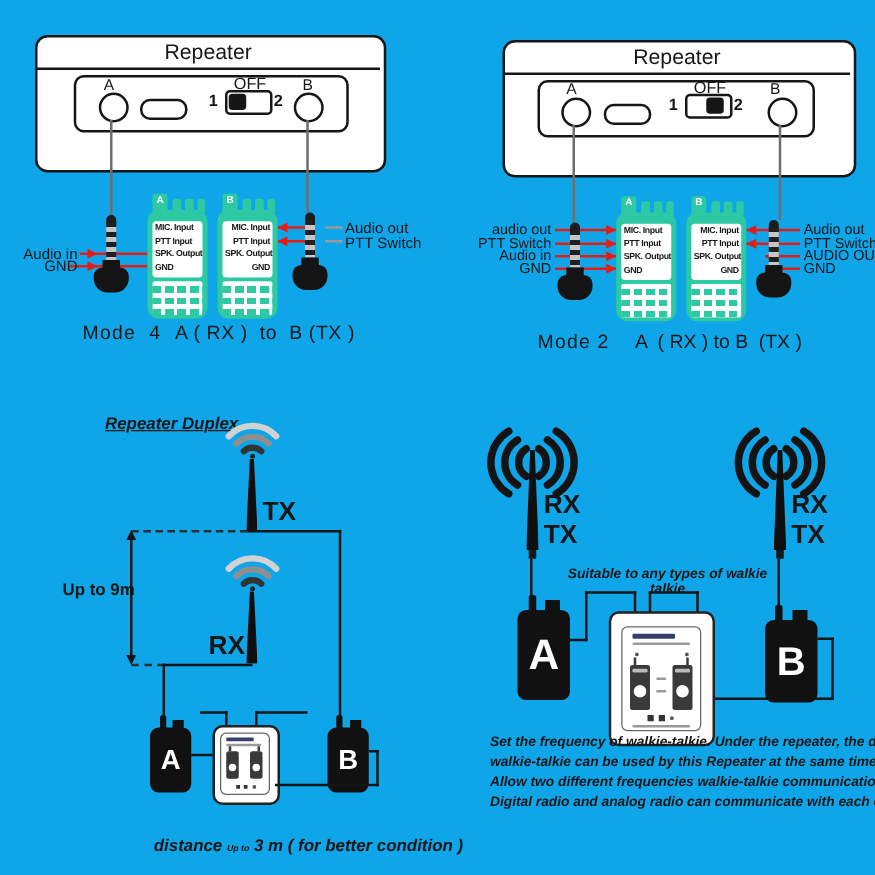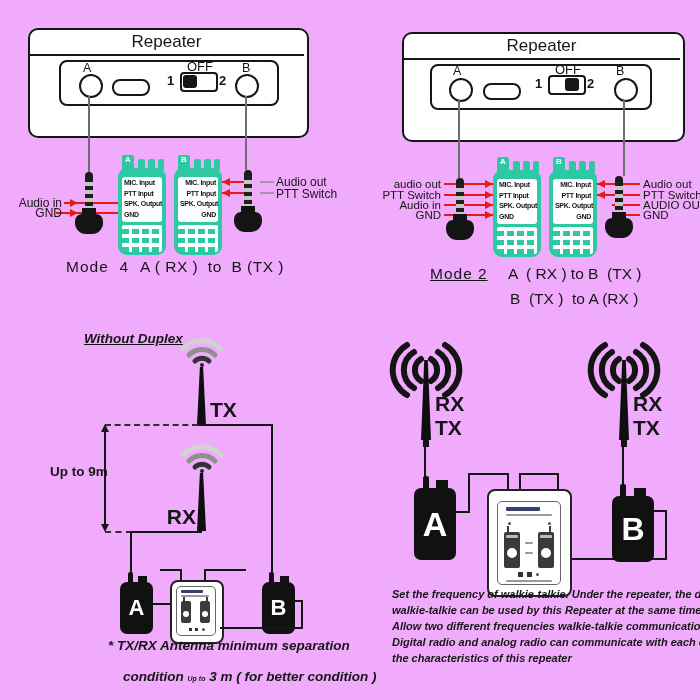--- a/index.html
+++ b/index.html
@@ -1,16 +1,16 @@
 <!DOCTYPE html>
 <html><head>
 <meta charset="utf-8">
 <style>
   html,body{margin:0;padding:0;background:#fff;}
-  #stage{position:relative;width:700px;height:700px;background:#f0abfc;overflow:hidden;
+  #stage{position:relative;width:700px;height:700px;background:#0ea5e9;overflow:hidden;
          font-family:"Liberation Sans",sans-serif;color:#161616;}
   .t{position:absolute;white-space:pre;}
   .ln{position:absolute;background:#161616;}
   .gln{position:absolute;background:#6e6e6e;}
   .red{position:absolute;background:#e51c15;}
   .grayln{position:absolute;background:#9a9a9a;}
   .dashh{position:absolute;border-top:2px dashed #2f2f2f;height:0;}
   .box{position:absolute;border:2px solid #161616;border-radius:10px;background:#fff;}
   .ibox{position:absolute;border:2px solid #161616;border-radius:8px;background:#fff;}
   .circ{position:absolute;border:2px solid #161616;border-radius:50%;background:#fff;}
@@ -224,25 +224,24 @@
     <div class="bod"></div>
     <div class="scr rb">
       <div class="pin">MIC. Input</div>
       <div class="pin">PTT Input</div>
       <div class="pin">SPK. Output</div>
       <div class="pin">GND</div>
     </div>
     <div class="pad"></div>
   </div>
 
-  <div class="t" style="left:430px;top:265px;font-size:15.5px;letter-spacing:1px;text-decoration:underline;">Mode 2</div>
+  <div class="t" style="left:430px;top:265px;font-size:15.5px;letter-spacing:1px;">Mode 2</div>
   <div class="t" style="left:508px;top:265px;font-size:15.5px;">A  ( RX ) to B  (TX )</div>
-  <div class="t" style="left:510px;top:290px;font-size:15.5px;">B  (TX )  to A (RX )</div>
-
-  <div class="t cap-bi" style="left:84px;top:331px;font-size:13.5px;text-decoration:underline;">Without Duplex</div>
+
+  <div class="t cap-bi" style="left:84px;top:331px;font-size:13.5px;text-decoration:underline;">Repeater Duplex</div>
 
   <svg style="position:absolute;left:176px;top:336px;" width="52" height="31" viewBox="0 0 52 31">
     <path d="M7 13 A26 26 0 0 1 45 13" stroke="#d2d2d2" stroke-width="5" fill="none" stroke-linecap="round"></path>
     <path d="M13 19 A18 18 0 0 1 39 19" stroke="#8f8f8f" stroke-width="5" fill="none" stroke-linecap="round"></path>
     <path d="M19 25 A10 10 0 0 1 33 25" stroke="#333333" stroke-width="5" fill="none" stroke-linecap="round"></path>
     <circle cx="26" cy="29" r="2" fill="#222"></circle>
   </svg>
   <div class="rod" style="left:197px;top:367px;width:9px;height:58px;"></div>
   <div class="t" style="left:210px;top:398px;font-size:21px;font-weight:bold;">TX</div>
 
@@ -300,23 +299,22 @@
   <div class="brad" style="left:262px;top:572px;width:33px;height:62px;">
     <div class="bant" style="left:7px;top:0;width:5px;height:12px;"></div>
     <div class="bknob" style="left:18px;top:4px;width:9px;height:8px;"></div>
     <div class="bbody" style="left:0;top:10px;width:33px;height:52px;font-size:22px;">B</div>
   </div>
   <div class="ln" style="left:153px;top:603px;width:17px;height:2px;"></div>
   <div class="ln" style="left:295px;top:600px;width:8px;height:2px;"></div>
   <div class="ln" style="left:301px;top:600px;width:2px;height:29px;"></div>
   <div class="ln" style="left:220px;top:627px;width:83px;height:2px;"></div>
 
-  <div class="t cap-bi" style="left:108px;top:638px;font-size:13.5px;">* TX/RX Antenna minimum separation</div>
   <div class="t cap-bi" style="left:108px;top:654px;font-size:13.5px;">
-    <span>condition</span><span> </span><span style="font-size:7px;">Up to</span><span> </span><span>3 m ( for better condition )</span>
+    <span>distance</span><span> </span><span style="font-size:7px;">Up to</span><span> </span><span>3 m ( for better condition )</span>
   </div>
 
   <svg style="position:absolute;left:378px;top:338px;" width="96" height="62" viewBox="0 0 96 62">
     <path d="M43 21 A13 13 0 0 0 43 43" stroke="#141414" stroke-width="6" fill="none" stroke-linecap="round"></path>
     <path d="M36 14 A21 21 0 0 0 36 50" stroke="#141414" stroke-width="6" fill="none" stroke-linecap="round"></path>
     <path d="M29 7  A29 29 0 0 0 29 57" stroke="#141414" stroke-width="6" fill="none" stroke-linecap="round"></path>
     <path d="M53 21 A13 13 0 0 1 53 43" stroke="#141414" stroke-width="6" fill="none" stroke-linecap="round"></path>
     <path d="M60 14 A21 21 0 0 1 60 50" stroke="#141414" stroke-width="6" fill="none" stroke-linecap="round"></path>
     <path d="M67 7  A29 29 0 0 1 67 57" stroke="#141414" stroke-width="6" fill="none" stroke-linecap="round"></path>
   </svg>
@@ -333,20 +331,21 @@
     <path d="M53 21 A13 13 0 0 1 53 43" stroke="#141414" stroke-width="6" fill="none" stroke-linecap="round"></path>
     <path d="M60 14 A21 21 0 0 1 60 50" stroke="#141414" stroke-width="6" fill="none" stroke-linecap="round"></path>
     <path d="M67 7  A29 29 0 0 1 67 57" stroke="#141414" stroke-width="6" fill="none" stroke-linecap="round"></path>
   </svg>
   <div class="rod" style="left:619px;top:360px;width:10px;height:80px;"></div>
   <div class="ln" style="left:621px;top:440px;width:6px;height:7px;"></div>
   <div class="t" style="left:633px;top:392px;font-size:21px;font-weight:bold;">RX</div>
   <div class="t" style="left:633px;top:416px;font-size:21px;font-weight:bold;">TX</div>
   <div class="ln" style="left:622px;top:447px;width:2px;height:42px;"></div>
 
+  <div class="t cap-bi" style="left:448px;top:453px;width:172px;text-align:center;font-size:11px;white-space:normal;">Suitable to any types of walkie talkie</div>
 
   <div class="ln" style="left:452px;top:511px;width:18px;height:2px;"></div>
   <div class="ln" style="left:468px;top:473px;width:2px;height:40px;"></div>
   <div class="ln" style="left:468px;top:473px;width:41px;height:2px;"></div>
   <div class="ln" style="left:507px;top:473px;width:2px;height:17px;"></div>
   <div class="ln" style="left:519px;top:473px;width:2px;height:17px;"></div>
   <div class="ln" style="left:519px;top:473px;width:40px;height:2px;"></div>
   <div class="ln" style="left:557px;top:473px;width:2px;height:17px;"></div>
   <div class="ln" style="left:654px;top:510px;width:13px;height:2px;"></div>
   <div class="ln" style="left:665px;top:510px;width:2px;height:50px;"></div>
@@ -386,15 +385,14 @@
   <div class="brad" style="left:612px;top:484px;width:42px;height:78px;">
     <div class="bant" style="left:8px;top:0;width:6px;height:14px;"></div>
     <div class="bknob" style="left:22px;top:4px;width:12px;height:10px;"></div>
     <div class="bbody" style="left:0;top:12px;width:42px;height:66px;font-size:32px;">B</div>
   </div>
 
   <div class="t cap-bi" style="left:392px;top:588px;font-size:11px;">Set the frequency of walkie-talkie. Under the repeater, the different models of</div>
   <div class="t cap-bi" style="left:392px;top:604px;font-size:11px;">walkie-talkie can be used by this Repeater at the same time.</div>
   <div class="t cap-bi" style="left:392px;top:620px;font-size:11px;">Allow two different frequencies walkie-talkie communication with each other</div>
   <div class="t cap-bi" style="left:392px;top:636px;font-size:11px;">Digital radio and analog radio can communicate with each other is also one of</div>
-  <div class="t cap-bi" style="left:392px;top:652px;font-size:11px;">the characteristics of this repeater</div>
 
 </div>
 
 </body></html>

